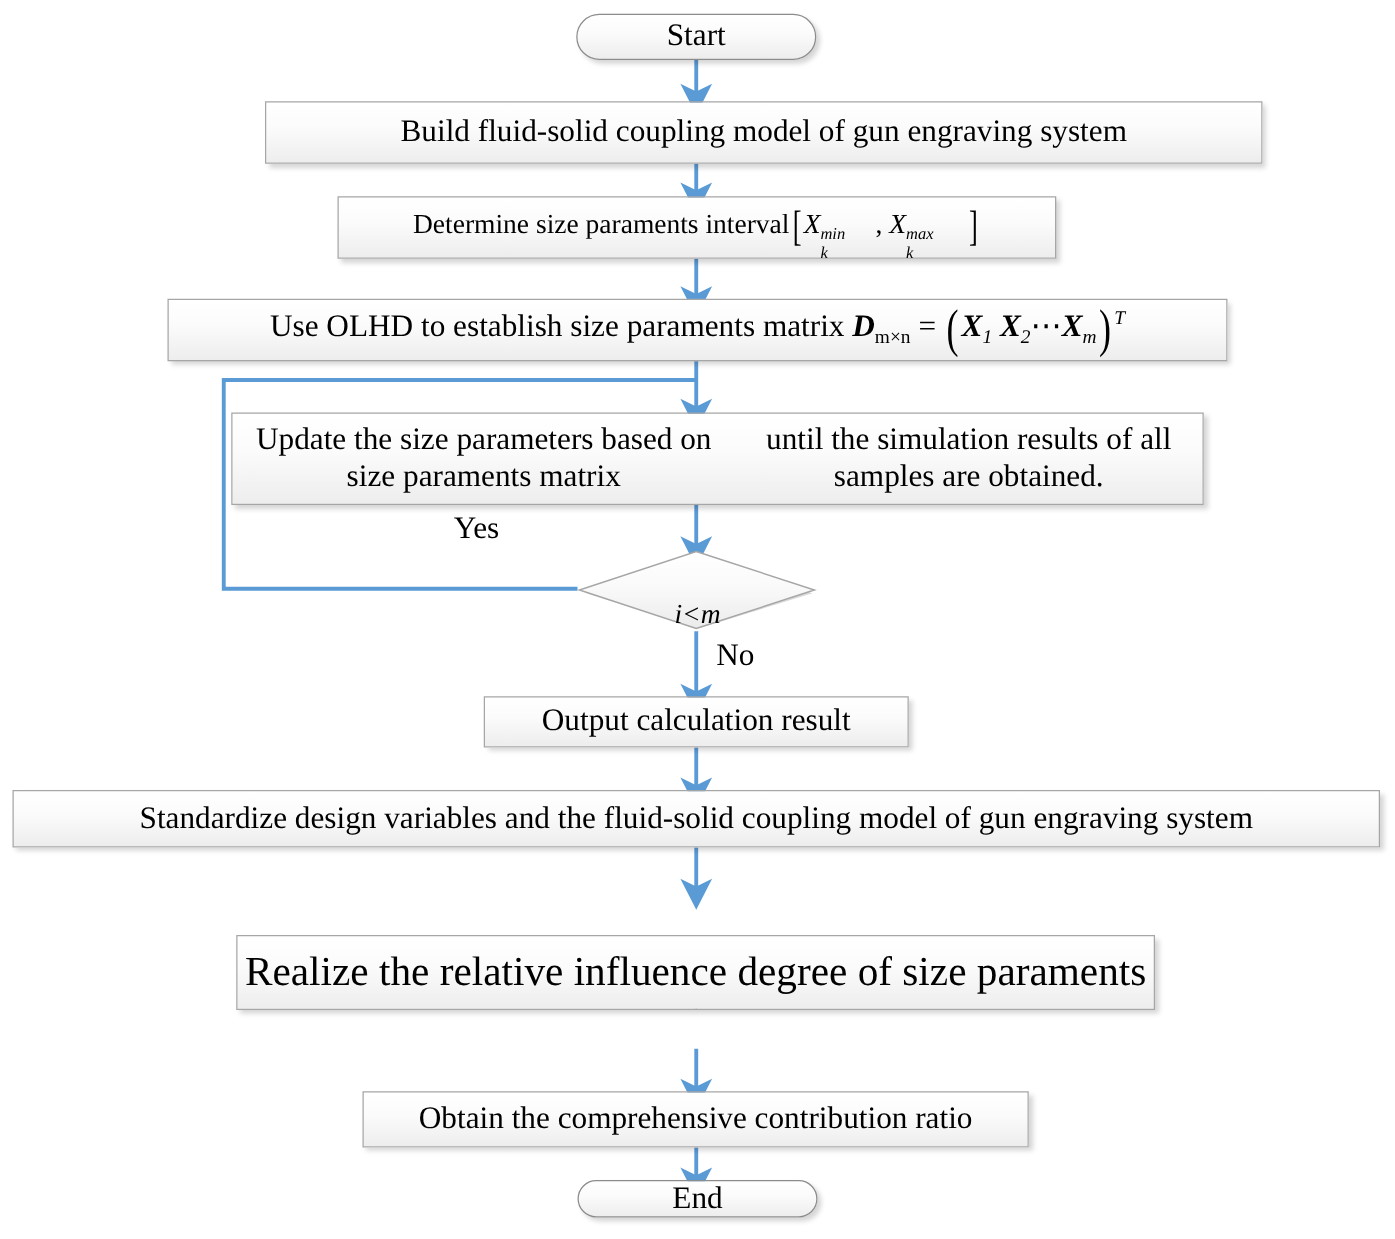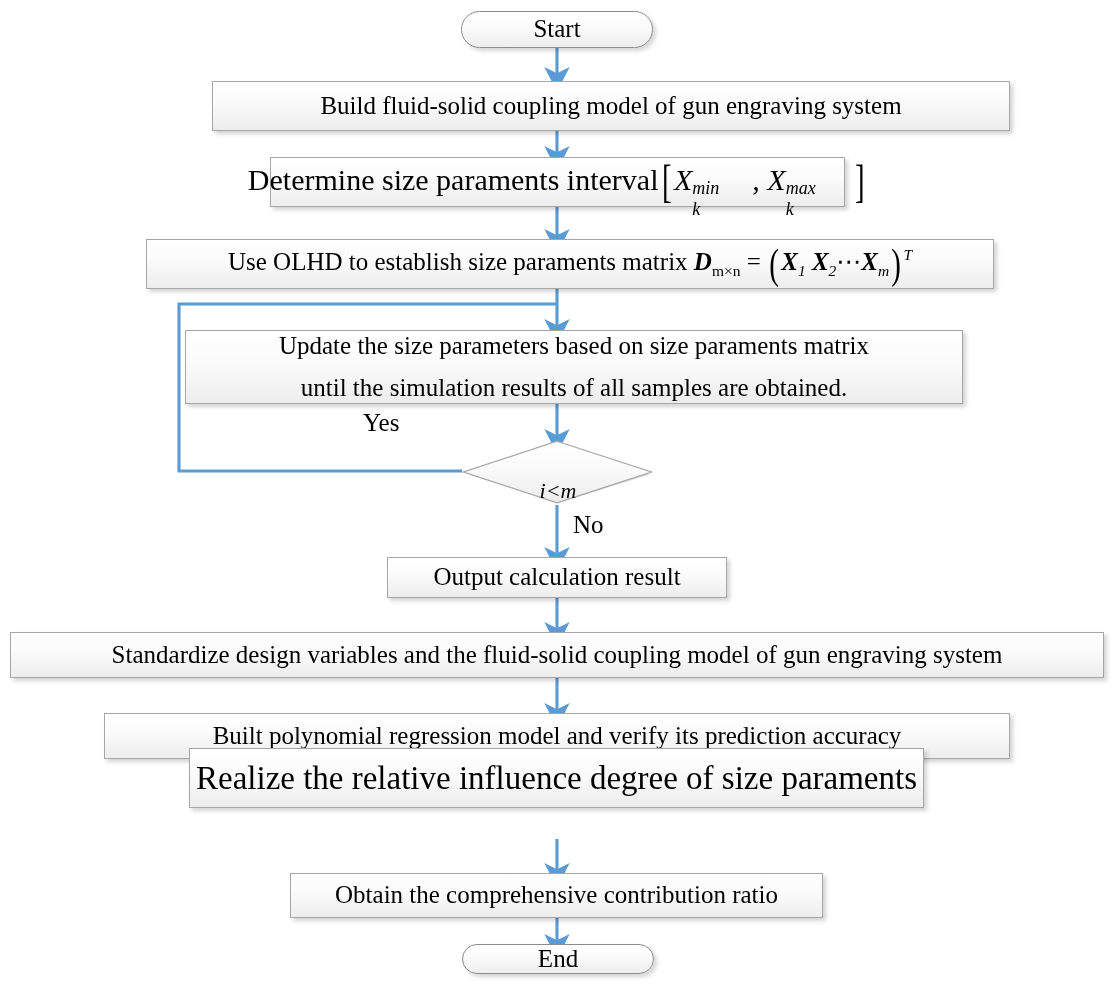--- a/index.html
+++ b/index.html
@@ -183,36 +183,36 @@
   </svg>
 
   <div class="node terminator" style="left:461px; top:11px; width:192px; height:37px; font-size:25px;">
     <span class="txt">Start</span>
   </div>
 
   <div class="node process" style="left:212px; top:81px; width:798px; height:50px; font-size:25px;">
     <span class="txt">Build fluid-solid coupling model of gun engraving system</span>
   </div>
 
-  <div class="node process" style="left:270px; top:157px; width:575px; height:50px; font-size:30px;">
+  <div class="node process" style="left:270px; top:157px; width:575px; height:50px; font-size:22px;">
     <span class="txt">
       <span>Determine size paraments interval</span><span class="brk">[</span><span class="mi">X</span><span class="stack" style="width:2.0em;"><span class="hi">min</span><span class="lo">k</span></span><span>,</span>&nbsp;<span class="mi">X</span><span class="stack" style="width:2.2em;"><span class="hi">max</span><span class="lo">k</span></span><span class="brk">]</span>
     </span>
   </div>
 
-  <div class="node process" style="left:146px; top:239px; width:848px; height:50px; font-size:25px;">
+  <div class="node process" style="left:134px; top:239px; width:848px; height:50px; font-size:25px;">
     <span class="txt">
       <span>Use OLHD to establish size paraments matrix</span>
       <span class="mb">D</span><span class="subn">m×n</span>
       <span>=</span>
       <span class="paren">(</span><span class="mb">X</span><span class="sub">1</span>&nbsp;<span class="mb">X</span><span class="sub">2</span><span>⋯</span><span class="mb">X</span><span class="sub">m</span><span class="paren">)</span><span class="sup">T</span>
     </span>
   </div>
 
-  <div class="node process multiline" style="left:185px; top:330px; width:778px; height:74px; font-size:25px; flex-direction:column;justify-content:space-between;">
+  <div class="node process multiline" style="left:185px; top:330px; width:778px; height:74px; font-size:25px; flex-direction:row;">
     <span class="txt">Update the size parameters based on size paraments matrix</span>
     <span class="txt">until the simulation results of all samples are obtained.</span>
   </div>
 
   <div class="diamond-wrap" style="left:462px; top:440px; width:192px; height:64px;align-items:flex-end;">
     <svg class="dshape" viewBox="0 0 192 64" preserveAspectRatio="none">
       <defs>
         <linearGradient id="dgrad" x1="0" y1="0" x2="0" y2="1">
           <stop offset="0%" stop-color="#ffffff"></stop>
           <stop offset="45%" stop-color="#fafafa"></stop>
@@ -234,23 +234,20 @@
   </div>
 
   <div class="node process" style="left:10px; top:632px; width:1094px; height:46px; font-size:25px;">
     <span class="txt">Standardize design variables and the fluid-solid coupling model of gun engraving system</span>
   </div>
 
   <div class="node process" style="left:387px; top:557px; width:340px; height:41px; font-size:25px;">
     <span class="txt">Output calculation result</span>
   </div>
 
-  <div class="node process" style="left:104px; top:713px; width:906px; height:46px; font-size:25px;">
-    <span class="txt">Built  polynomial regression model and verify its prediction accuracy</span>
-  </div>
 
   <div class="node process" style="left:189px; top:748px; width:735px; height:60px; font-size:33px;">
     <span class="txt">Realize the relative influence degree of size paraments</span>
   </div>
 
   <div class="node process" style="left:290px; top:873px; width:533px; height:45px; font-size:25px;justify-content:center;">
     <span class="txt">Obtain the comprehensive contribution ratio</span>
   </div>
 
   <div class="node terminator" style="left:462px; top:944px; width:192px; height:30px; font-size:25px;">

